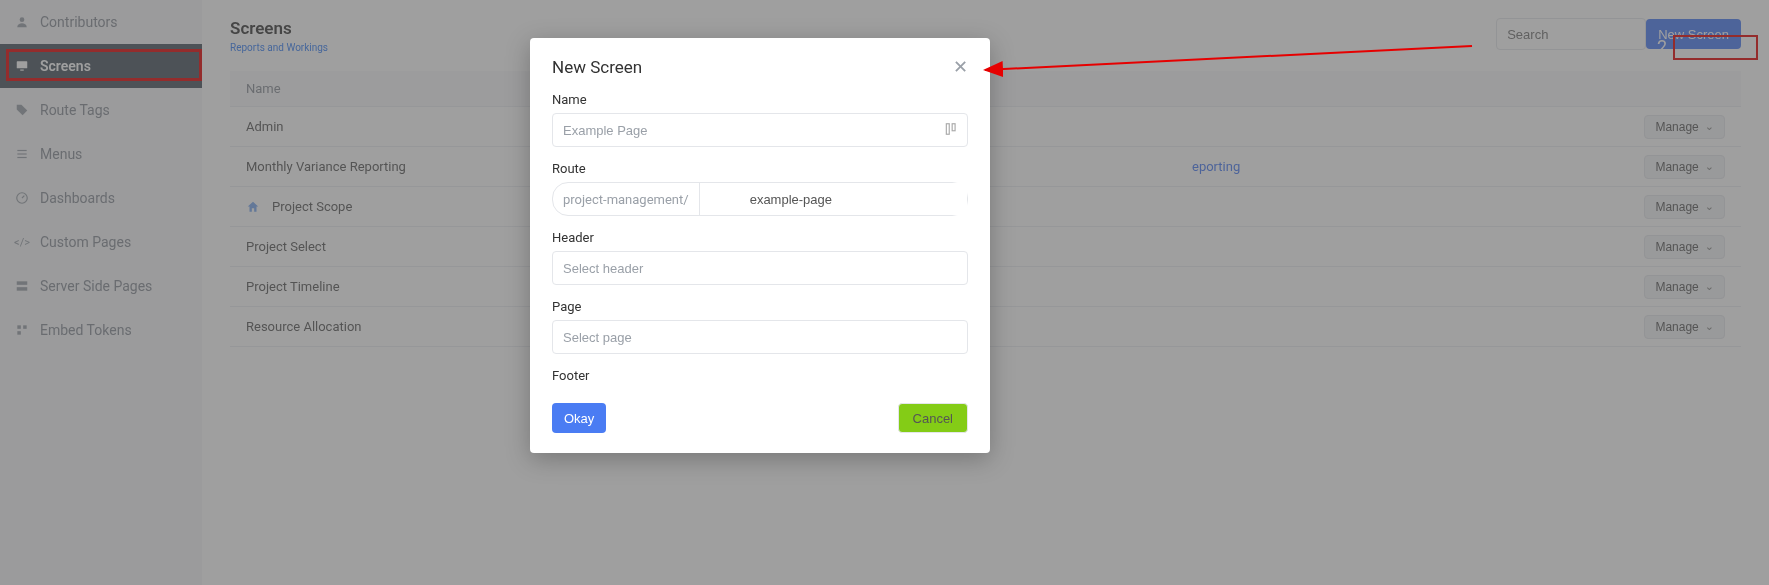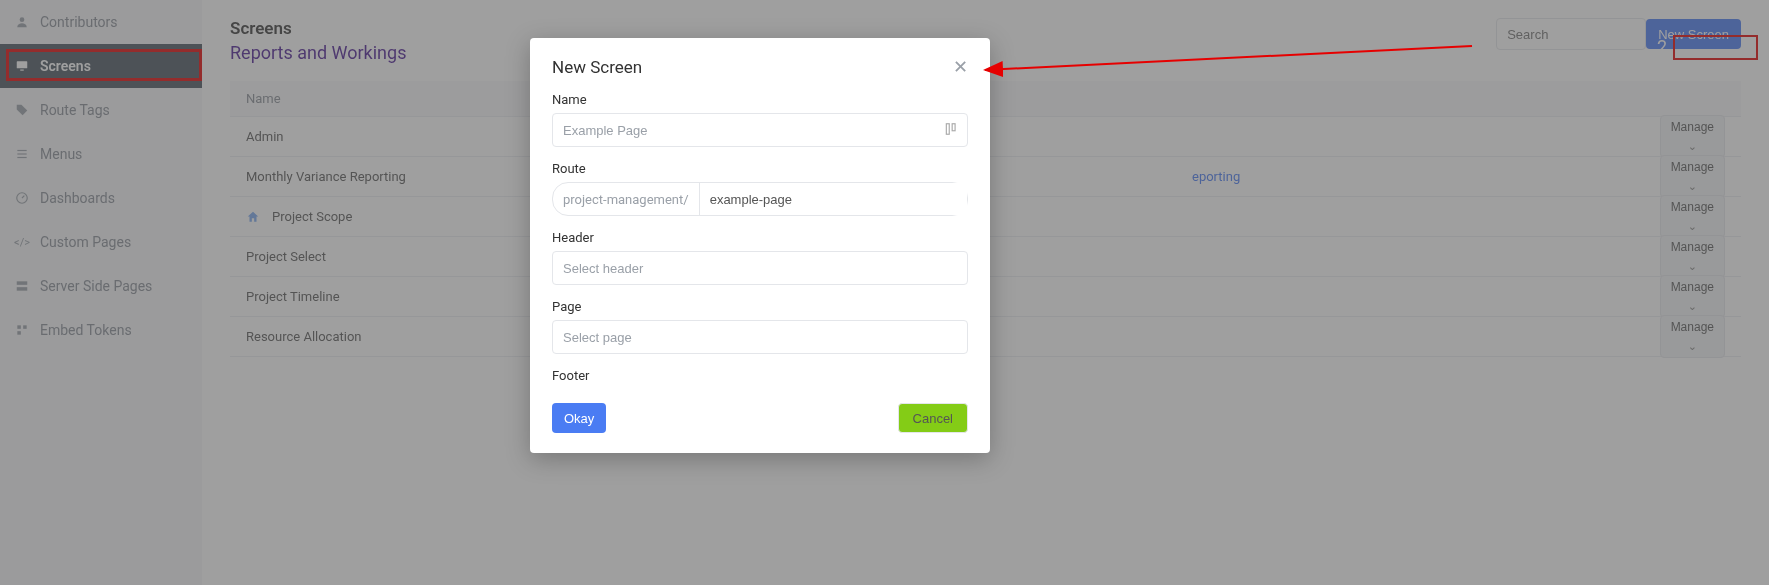--- a/index.html
+++ b/index.html
@@ -82,21 +82,21 @@
     right: 0; height: 100%;
     background: #fff;
     padding: 18px 28px;
   }
   .page-header {
     display: flex;
     justify-content: space-between;
     align-items: flex-start;
   }
   .page-title { font-size: 17px; font-weight: 600; color: #3a3a3a; }
-  .page-sub { font-size: 18px; color: #4c1d95; margin-top: 4px; }
+  .page-sub { font-size: 10px; color: #3b82f6; margin-top: 4px; }
   .header-actions { display: flex; align-items: center; }
   .search {
     width: 150px; height: 32px;
     border: 1px solid #e4e6ea;
     border-radius: 4px;
     padding: 0 10px;
     font-size: 13px;
     color: #888;
   }
   .btn-primary {
@@ -139,21 +139,20 @@
     display: inline-flex;
     align-items: center;
     gap: 6px;
     background: #f1f3f5;
     border: 1px solid #e4e6ea;
     border-radius: 4px;
     padding: 4px 10px;
     font-size: 12px;
     color: #5a5a5a;
     cursor: pointer;
-    flex-direction: column;
   }
   .chev { font-size: 11px; color: #888; }
 
   
   .backdrop {
     position: absolute;
     inset: 0;
     background: rgba(80,80,80,0.55);
     z-index: 40;
   }
@@ -188,20 +187,21 @@
     font-size: 13px;
     color: #555;
   }
   .minput::placeholder { color: #9aa0a8; }
   .route-wrap {
     display: flex;
     align-items: center;
     height: 34px;
     border: 1px solid #e4e6ea;
     border-radius: 16px;
+    gap: 40px;
   }
   .route-prefix {
     padding: 0 10px;
     color: #9aa0a8;
     font-size: 13px;
     border-right: 1px solid #e4e6ea;
     height: 100%;
     display: flex;
     align-items: center;
   }

